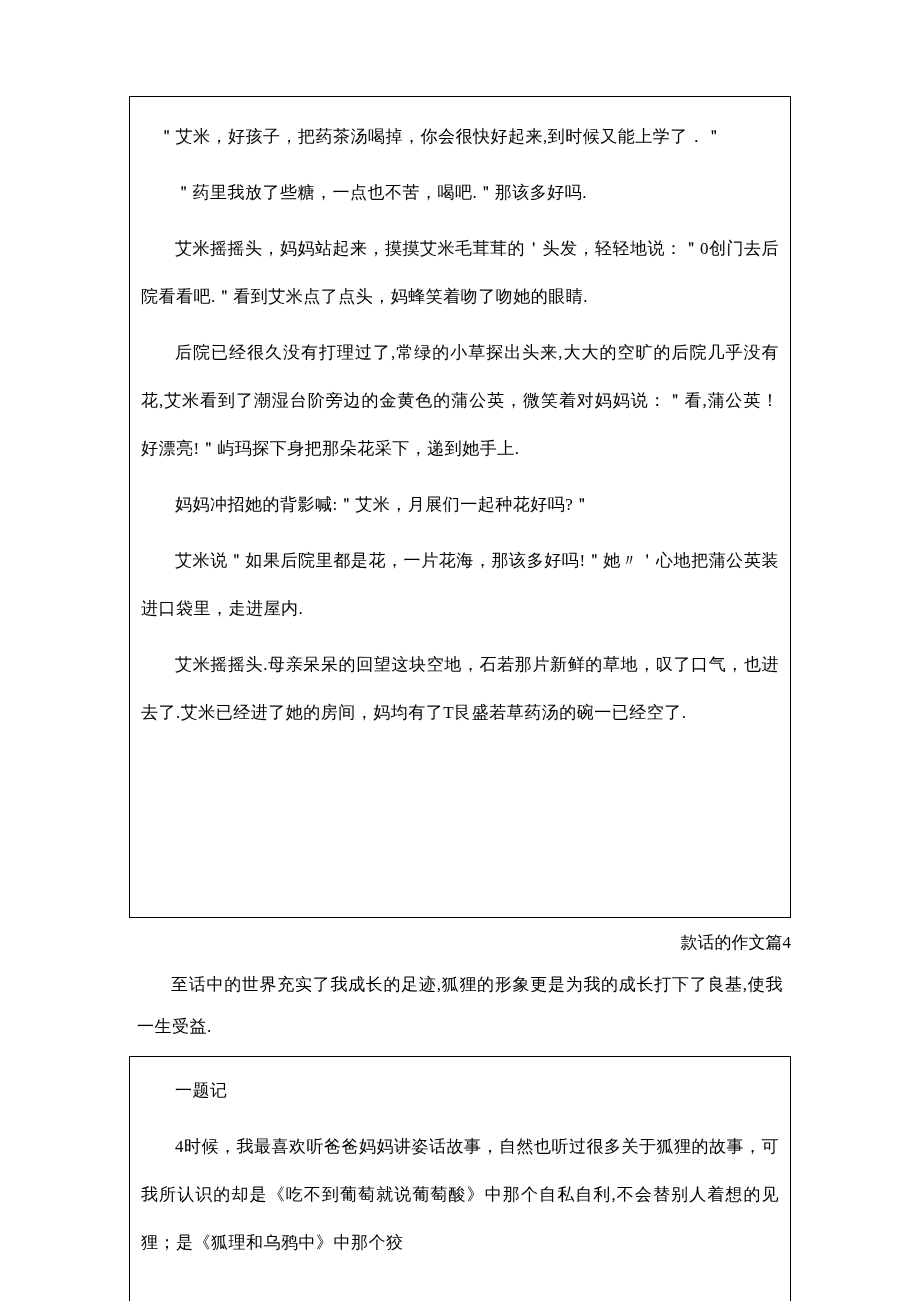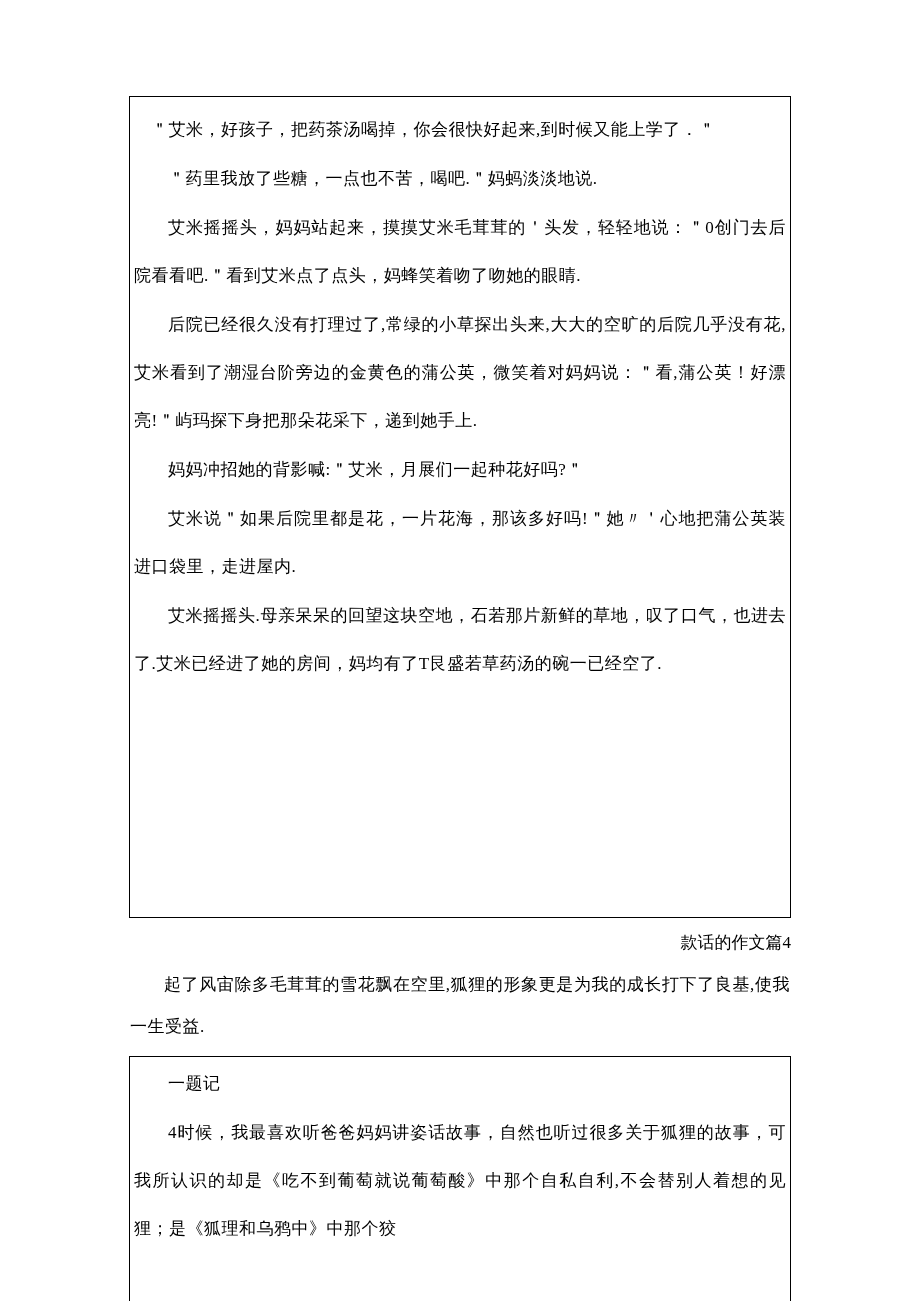--- a/index.html
+++ b/index.html
@@ -31,21 +31,21 @@
     }
     .cell-1 { min-height: 822px; }
     .cell-2 {
       border-bottom: none;
       height: 286px;
       margin-top: 8px;
       padding-top: 2px;
       overflow: hidden;
     }
     .para {
-      margin: 1px;
+      margin: 8px;
       font-size: 17px;
       line-height: 48px;
       text-align: justify;
       text-indent: 2em;
       word-break: break-all;
       letter-spacing: 0.5px;
     }
     .p-first { text-indent: 1em; }
     .heading {
       font-size: 17px;
@@ -60,31 +60,31 @@
     }
   </style>
 </head>
 <body>
 
 <div class="page">
   <div class="content">
 
     <div class="cell cell-1">
       <p class="para p-first">＂艾米，好孩子，把药茶汤喝掉，你会很快好起来,到时候又能上学了．＂</p>
-      <p class="para">＂药里我放了些糖，一点也不苦，喝吧.＂妈蚂淡淡地说.</p>
+      <p class="para">＂药里我放了些糖，一点也不苦，喝吧.＂那该多好吗.</p>
       <p class="para">艾米摇摇头，妈妈站起来，摸摸艾米毛茸茸的＇头发，轻轻地说：＂0创门去后院看看吧.＂看到艾米点了点头，妈蜂笑着吻了吻她的眼睛.</p>
       <p class="para">后院已经很久没有打理过了,常绿的小草探出头来,大大的空旷的后院几乎没有花,艾米看到了潮湿台阶旁边的金黄色的蒲公英，微笑着对妈妈说：＂看,蒲公英！好漂亮!＂屿玛探下身把那朵花采下，递到她手上.</p>
       <p class="para">妈妈冲招她的背影喊:＂艾米，月展们一起种花好吗?＂</p>
       <p class="para">艾米说＂如果后院里都是花，一片花海，那该多好吗!＂她〃＇心地把蒲公英装进口袋里，走进屋内.</p>
       <p class="para">艾米摇摇头.母亲呆呆的回望这块空地，石若那片新鲜的草地，叹了口气，也进去了.艾米已经进了她的房间，妈均有了T艮盛若草药汤的碗一已经空了.</p>
     </div>
 
     <div class="heading">款话的作文篇4</div>
 
-    <p class="para intro">起了风宙除多毛茸茸的雪花飘在空里,狐狸的形象更是为我的成长打下了良基,使我一生受益.</p>
+    <p class="para intro">至话中的世界充实了我成长的足迹,狐狸的形象更是为我的成长打下了良基,使我一生受益.</p>
 
     <div class="cell cell-2">
       <p class="para">一题记</p>
       <p class="para">4时候，我最喜欢听爸爸妈妈讲姿话故事，自然也听过很多关于狐狸的故事，可我所认识的却是《吃不到葡萄就说葡萄酸》中那个自私自利,不会替别人着想的见狸；是《狐理和乌鸦中》中那个狡</p>
     </div>
 
   </div>
 </div>
 
 </body></html>

